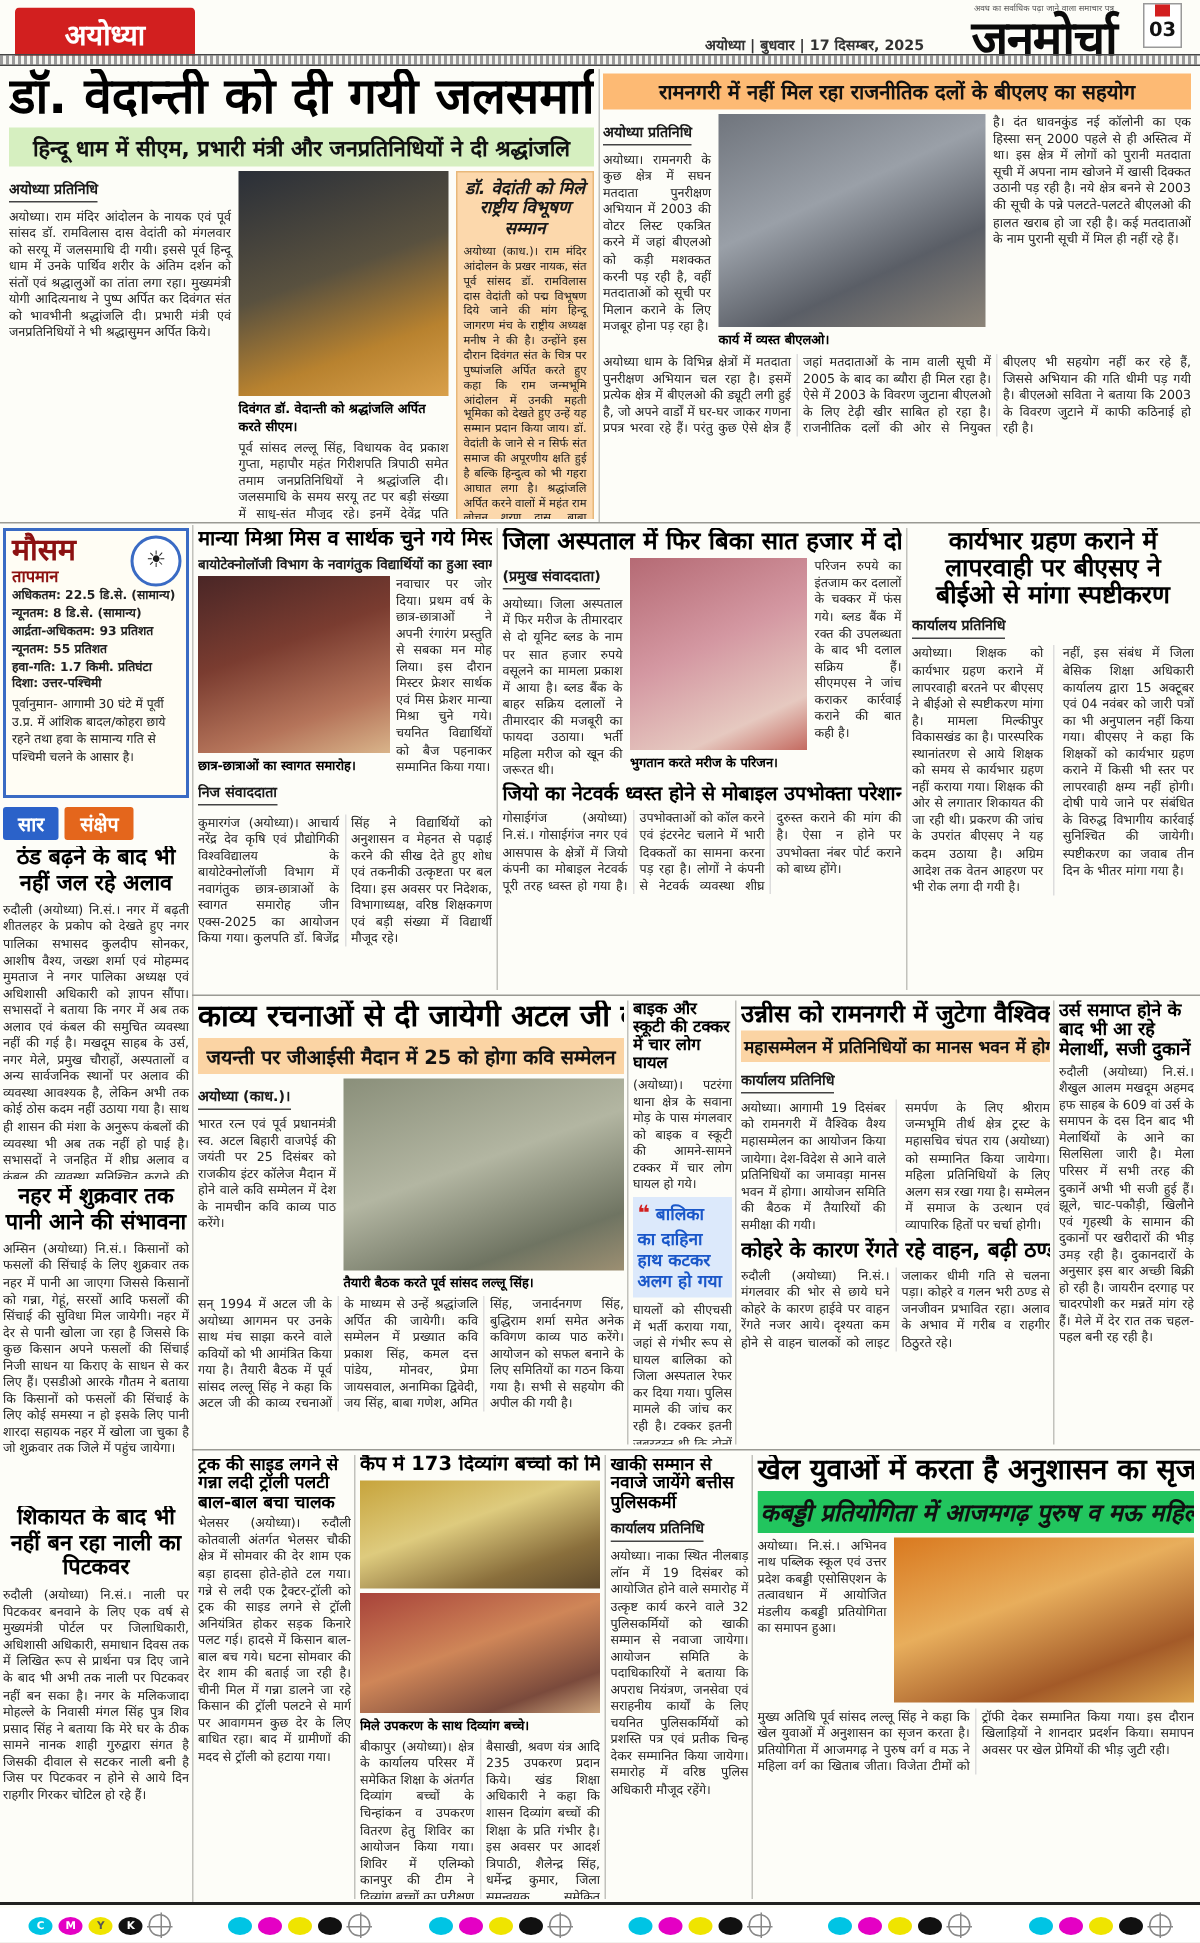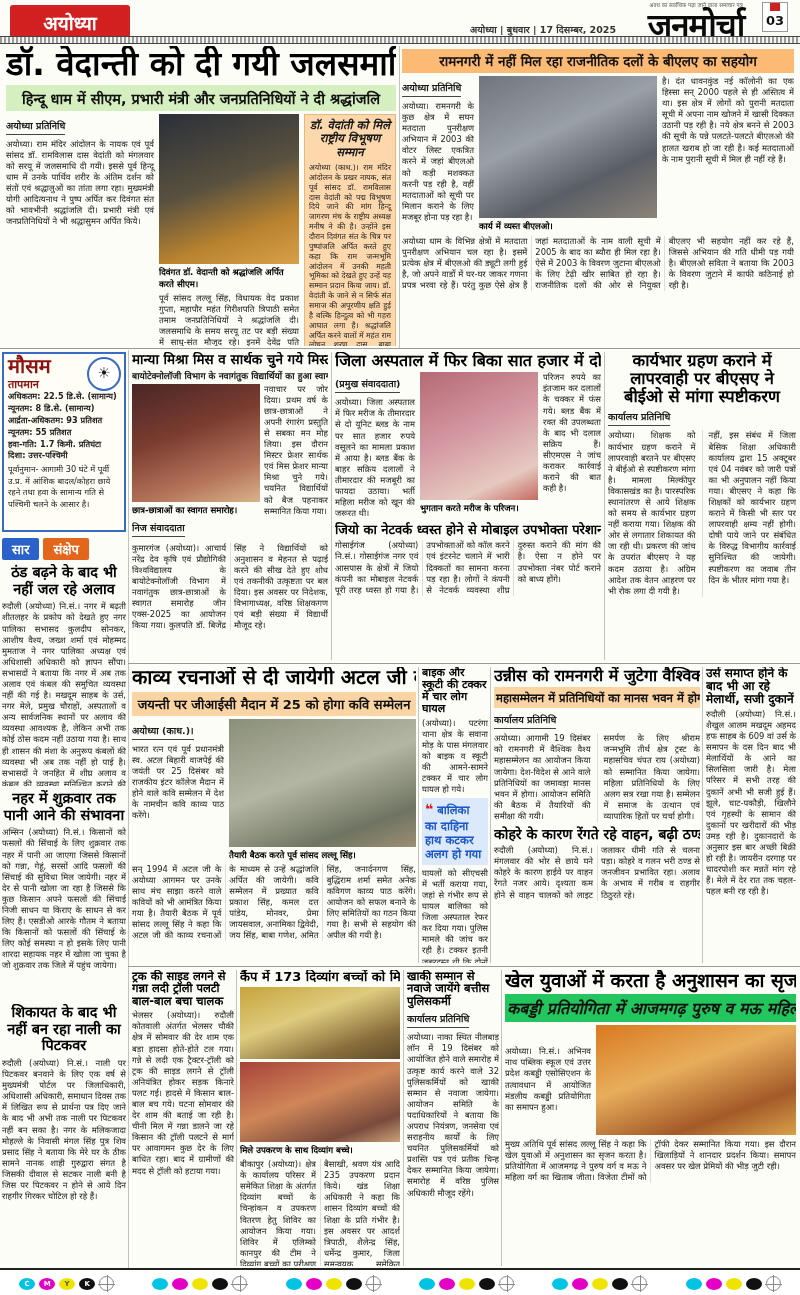--- a/index.html
+++ b/index.html
@@ -288,21 +288,21 @@
     <div class="hl" style="font-size:11.5px;">खाकी सम्मान से नवाजे जायेंगे बत्तीस पुलिसकर्मी</div>
     <div><span class="byline">कार्यालय प्रतिनिधि</span></div>
     <div class="body s">अयोध्या। नाका स्थित नीलबाड़ लॉन में 19 दिसंबर को आयोजित होने वाले समारोह में उत्कृष्ट कार्य करने वाले 32 पुलिसकर्मियों को खाकी सम्मान से नवाजा जायेगा। आयोजन समिति के पदाधिकारियों ने बताया कि अपराध नियंत्रण, जनसेवा एवं सराहनीय कार्यों के लिए चयनित पुलिसकर्मियों को प्रशस्ति पत्र एवं प्रतीक चिन्ह देकर सम्मानित किया जायेगा। समारोह में वरिष्ठ पुलिस अधिकारी मौजूद रहेंगे।</div>
   </div>
 
   <div class="vr" style="left:501px;top:970px;height:296px;"></div>
 
   <div class="blk" style="left:505px;top:970px;width:291px;height:296px;">
     <div class="hl c nw" style="font-size:19px;">खेल युवाओं में करता है अनुशासन का सृजन: लल्लू</div>
     <div class="sub nw" style="background:#22c55e;font-size:16px;font-style:italic;">कबड्डी प्रतियोगिता में आजमगढ़ पुरुष व मऊ महिला वर्ग में विजेता</div>
-    <div style="display:flex;gap:5px;margin-top:3px;align-items:center;">
+    <div style="display:flex;gap:5px;margin-top:3px;">
       <div style="width:86px;flex:none;" class="body s">अयोध्या। नि.सं.। अभिनव नाथ पब्लिक स्कूल एवं उत्तर प्रदेश कबड्डी एसोसिएशन के तत्वावधान में आयोजित मंडलीय कबड्डी प्रतियोगिता का समापन हुआ।</div>
       <div style="flex:1;">
         <div class="photo" style="height:110px;background:linear-gradient(160deg,#d9791f 0%,#e8ae5c 40%,#a35a28 75%,#d9a04a 100%);"></div>
       </div>
     </div>
     <div class="body s cols2" style="margin-top:4px;">मुख्य अतिथि पूर्व सांसद लल्लू सिंह ने कहा कि खेल युवाओं में अनुशासन का सृजन करता है। प्रतियोगिता में आजमगढ़ ने पुरुष वर्ग व मऊ ने महिला वर्ग का खिताब जीता। विजेता टीमों को ट्रॉफी देकर सम्मानित किया गया। इस दौरान खिलाड़ियों ने शानदार प्रदर्शन किया। समापन अवसर पर खेल प्रेमियों की भीड़ जुटी रही।</div>
   </div>
 
   <div class="hrule" style="top:1268px;height:2px;background:#222;"></div>
   <div id="printbar">

